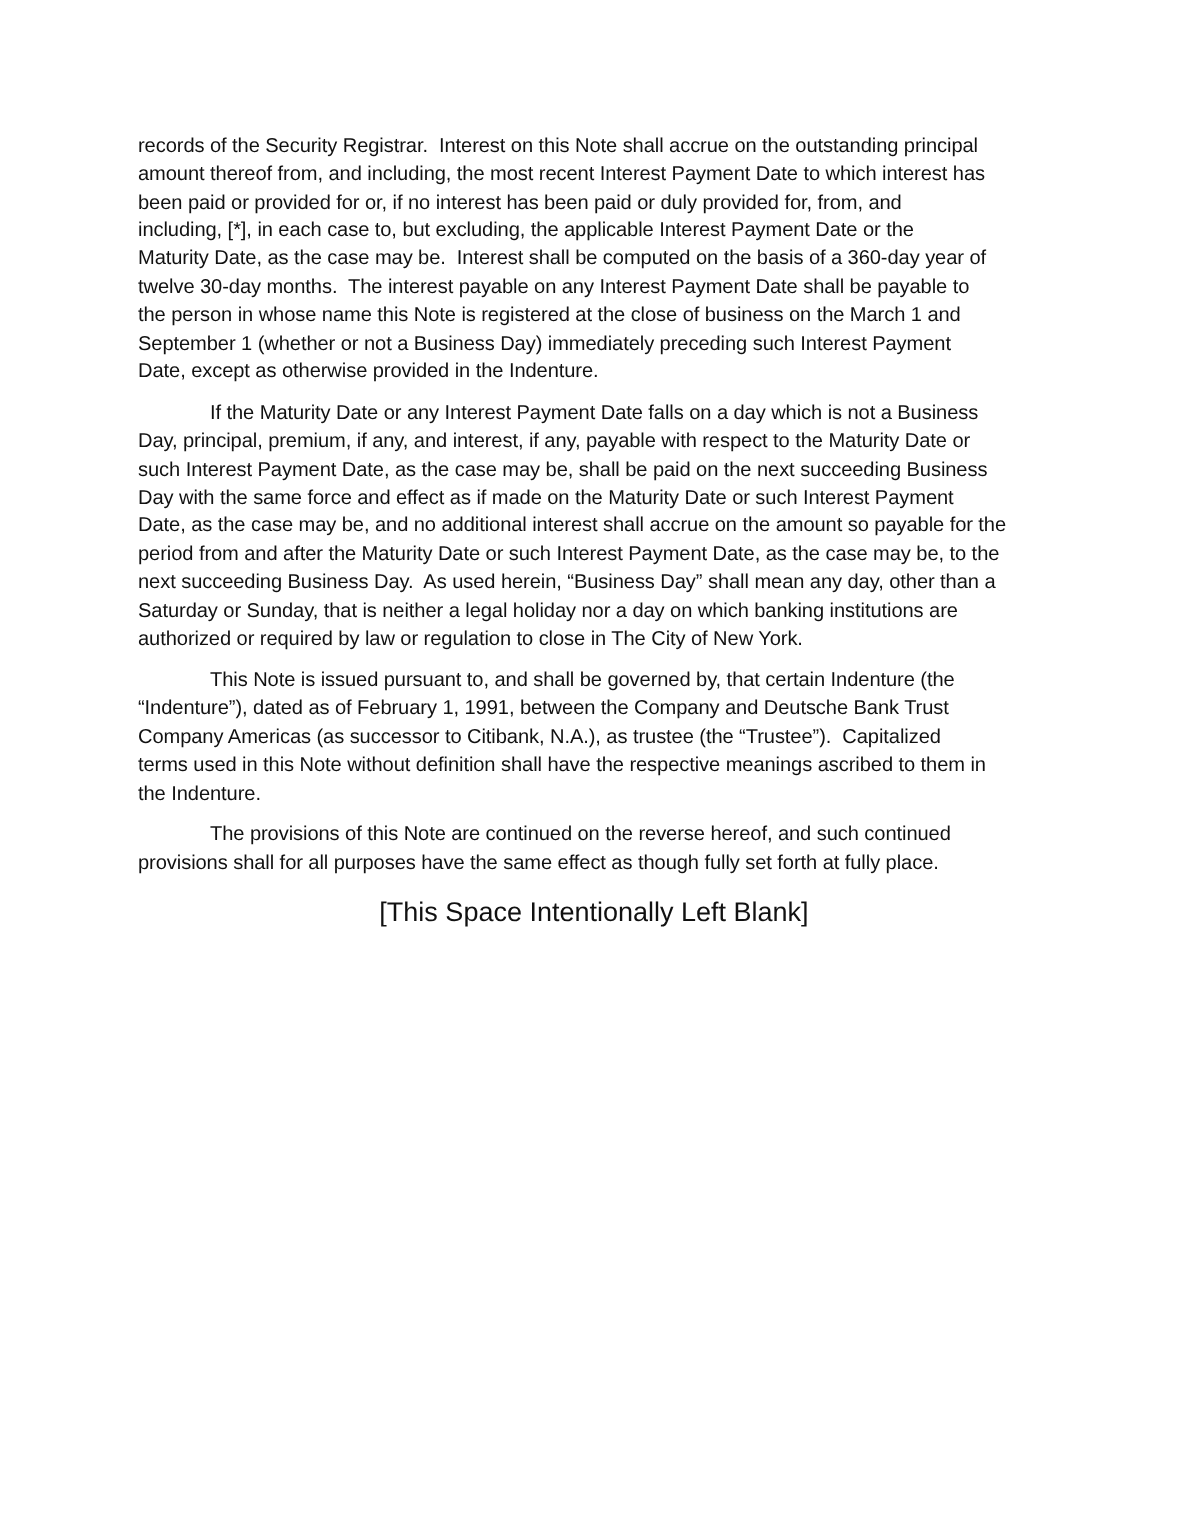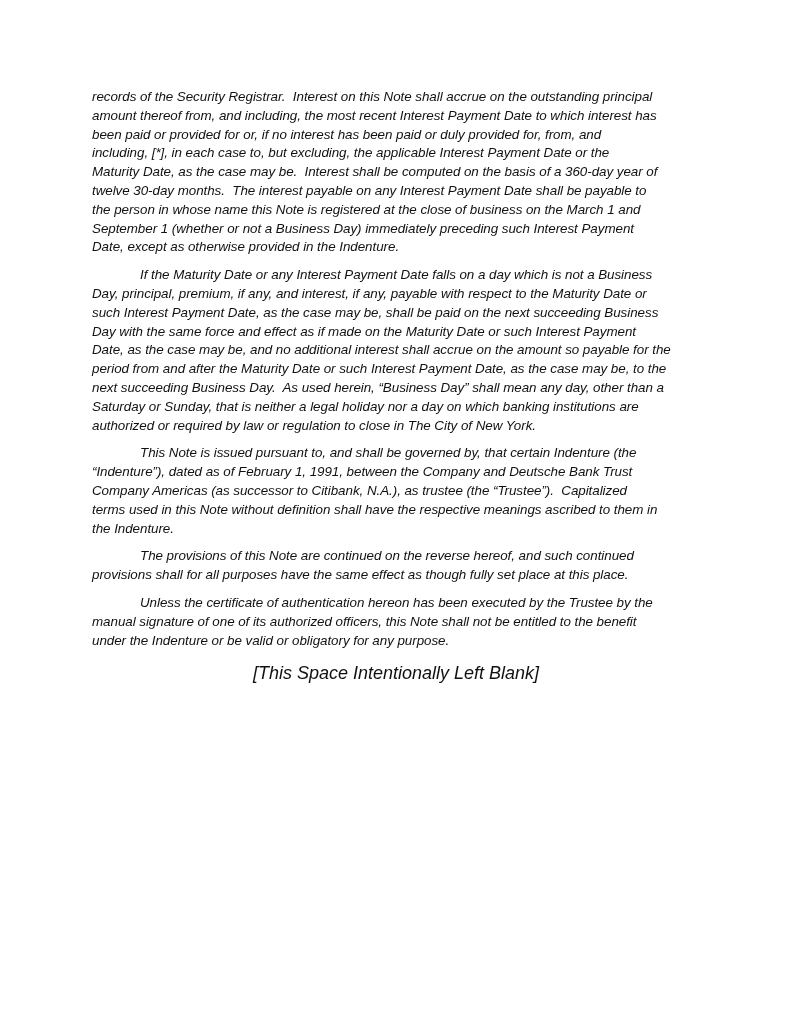--- a/index.html
+++ b/index.html
@@ -9,21 +9,20 @@
   }
   .page {
     position: relative;
     width: 791px;
     height: 1024px;
     margin: 0 auto;
     background: #ffffff;
     font-family: "Liberation Sans", "DejaVu Sans", sans-serif;
     color: #111111;
     overflow: hidden;
-    font-style: italic;
   }
   .content {
     position: absolute;
     left: 92px;
     top: 88px;
     width: 650px;
   }
   .para {
     margin: 0 0 9px 0;
     font-size: 13.4px;
@@ -66,19 +65,16 @@
 period from and after the Maturity Date or such Interest Payment Date, as the case may be, to the
 next succeeding Business Day.  As used herein, “Business Day” shall mean any day, other than a
 Saturday or Sunday, that is neither a legal holiday nor a day on which banking institutions are
 authorized or required by law or regulation to close in The City of New York.</p>
     <p class="para indent">This Note is issued pursuant to, and shall be governed by, that certain Indenture (the
 “Indenture”), dated as of February 1, 1991, between the Company and Deutsche Bank Trust
 Company Americas (as successor to Citibank, N.A.), as trustee (the “Trustee”).  Capitalized
 terms used in this Note without definition shall have the respective meanings ascribed to them in
 the Indenture.</p>
     <p class="para indent">The provisions of this Note are continued on the reverse hereof, and such continued
-provisions shall for all purposes have the same effect as though fully set place at this place.</p>
-    <p class="para indent">Unless the certificate of authentication hereon has been executed by the Trustee by the
-manual signature of one of its authorized officers, this Note shall not be entitled to the benefit
-under the Indenture or be valid or obligatory for any purpose.</p>
+provisions shall for all purposes have the same effect as though fully set forth at fully place.</p>
     <p class="center-note">[This Space Intentionally Left Blank]</p>
   </div>
 </div>
 
 </body></html>

